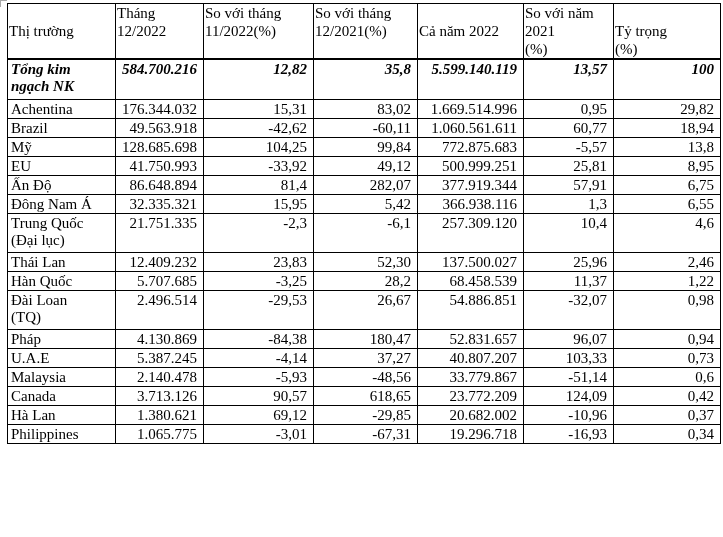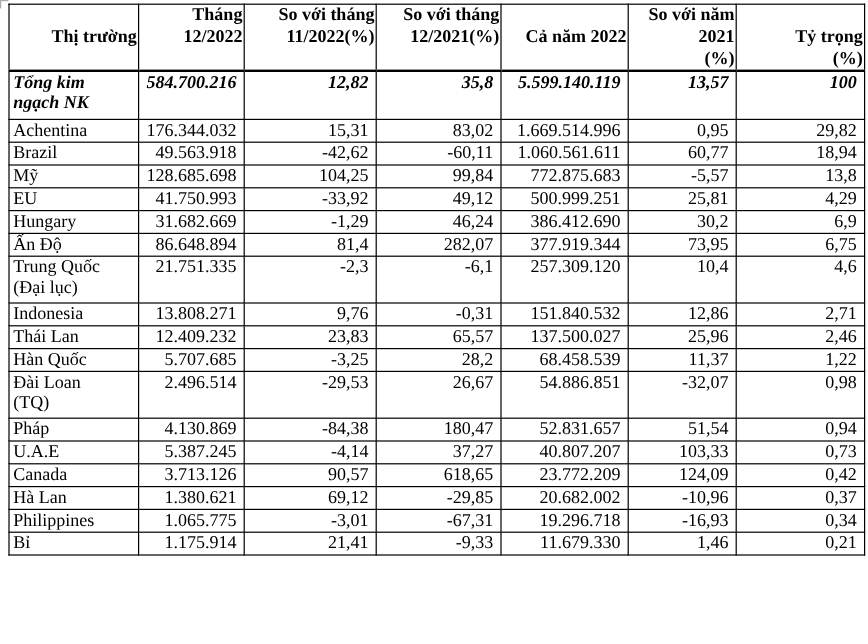--- a/index.html
+++ b/index.html
@@ -23,22 +23,22 @@
     border-collapse: collapse;
     table-layout: fixed;
   }
   .import-table th, .import-table td {
     border: 1px solid #000;
     font-size: 15px;
     line-height: 18px;
     overflow: hidden;
   }
   .import-table th {
-    font-weight: bold;
-    text-align: right;
+    font-weight: normal;
+    text-align: left;
     white-space: pre-line;
     height: 55px;
     padding: 0 1px;
     border-bottom-width: 2px;
   }
   th.v-top { vertical-align: top; }
   th.v-mid { vertical-align: middle; }
   th.v-bot { vertical-align: bottom; }
   .import-table td { vertical-align: top; line-height: 17px; }
   td.name {
@@ -129,64 +129,55 @@
         <td class="num">-5,57</td>
         <td class="num">13,8</td>
       </tr>
       <tr class="data-row">
         <td class="name">EU</td>
         <td class="num">41.750.993</td>
         <td class="num">-33,92</td>
         <td class="num">49,12</td>
         <td class="num">500.999.251</td>
         <td class="num">25,81</td>
-        <td class="num">4,29</td>
-      </tr>
-      <tr class="data-row">
-        <td class="name">Hungary</td>
-        <td class="num">31.682.669</td>
-        <td class="num">-1,29</td>
-        <td class="num">46,24</td>
-        <td class="num">386.412.690</td>
-        <td class="num">30,2</td>
-        <td class="num">6,9</td>
+        <td class="num">8,95</td>
       </tr>
       <tr class="data-row">
         <td class="name">Ấn Độ</td>
         <td class="num">86.648.894</td>
         <td class="num">81,4</td>
         <td class="num">282,07</td>
         <td class="num">377.919.344</td>
-        <td class="num">73,95</td>
+        <td class="num">57,91</td>
         <td class="num">6,75</td>
+      </tr>
+      <tr class="data-row">
+        <td class="name">Đông Nam Á</td>
+        <td class="num">32.335.321</td>
+        <td class="num">15,95</td>
+        <td class="num">5,42</td>
+        <td class="num">366.938.116</td>
+        <td class="num">1,3</td>
+        <td class="num">6,55</td>
       </tr>
       <tr class="data-row tall">
         <td class="name">Trung Quốc
 (Đại lục)</td>
         <td class="num">21.751.335</td>
         <td class="num">-2,3</td>
         <td class="num">-6,1</td>
         <td class="num">257.309.120</td>
         <td class="num">10,4</td>
         <td class="num">4,6</td>
       </tr>
       <tr class="data-row">
-        <td class="name">Indonesia</td>
-        <td class="num">13.808.271</td>
-        <td class="num">9,76</td>
-        <td class="num">-0,31</td>
-        <td class="num">151.840.532</td>
-        <td class="num">12,86</td>
-        <td class="num">2,71</td>
-      </tr>
-      <tr class="data-row">
         <td class="name">Thái Lan</td>
         <td class="num">12.409.232</td>
         <td class="num">23,83</td>
-        <td class="num">65,57</td>
+        <td class="num">52,30</td>
         <td class="num">137.500.027</td>
         <td class="num">25,96</td>
         <td class="num">2,46</td>
       </tr>
       <tr class="data-row">
         <td class="name">Hàn Quốc</td>
         <td class="num">5.707.685</td>
         <td class="num">-3,25</td>
         <td class="num">28,2</td>
         <td class="num">68.458.539</td>
@@ -202,33 +193,42 @@
         <td class="num">54.886.851</td>
         <td class="num">-32,07</td>
         <td class="num">0,98</td>
       </tr>
       <tr class="data-row">
         <td class="name">Pháp</td>
         <td class="num">4.130.869</td>
         <td class="num">-84,38</td>
         <td class="num">180,47</td>
         <td class="num">52.831.657</td>
-        <td class="num">51,54</td>
+        <td class="num">96,07</td>
         <td class="num">0,94</td>
       </tr>
       <tr class="data-row">
         <td class="name">U.A.E</td>
         <td class="num">5.387.245</td>
         <td class="num">-4,14</td>
         <td class="num">37,27</td>
         <td class="num">40.807.207</td>
         <td class="num">103,33</td>
         <td class="num">0,73</td>
       </tr>
       <tr class="data-row">
+        <td class="name">Malaysia</td>
+        <td class="num">2.140.478</td>
+        <td class="num">-5,93</td>
+        <td class="num">-48,56</td>
+        <td class="num">33.779.867</td>
+        <td class="num">-51,14</td>
+        <td class="num">0,6</td>
+      </tr>
+      <tr class="data-row">
         <td class="name">Canada</td>
         <td class="num">3.713.126</td>
         <td class="num">90,57</td>
         <td class="num">618,65</td>
         <td class="num">23.772.209</td>
         <td class="num">124,09</td>
         <td class="num">0,42</td>
       </tr>
       <tr class="data-row">
         <td class="name">Hà Lan</td>
@@ -241,23 +241,14 @@
       </tr>
       <tr class="data-row">
         <td class="name">Philippines</td>
         <td class="num">1.065.775</td>
         <td class="num">-3,01</td>
         <td class="num">-67,31</td>
         <td class="num">19.296.718</td>
         <td class="num">-16,93</td>
         <td class="num">0,34</td>
       </tr>
-      <tr class="data-row">
-        <td class="name">Bỉ</td>
-        <td class="num">1.175.914</td>
-        <td class="num">21,41</td>
-        <td class="num">-9,33</td>
-        <td class="num">11.679.330</td>
-        <td class="num">1,46</td>
-        <td class="num">0,21</td>
-      </tr>
     </tbody>
 </table>
 
 </body></html>

